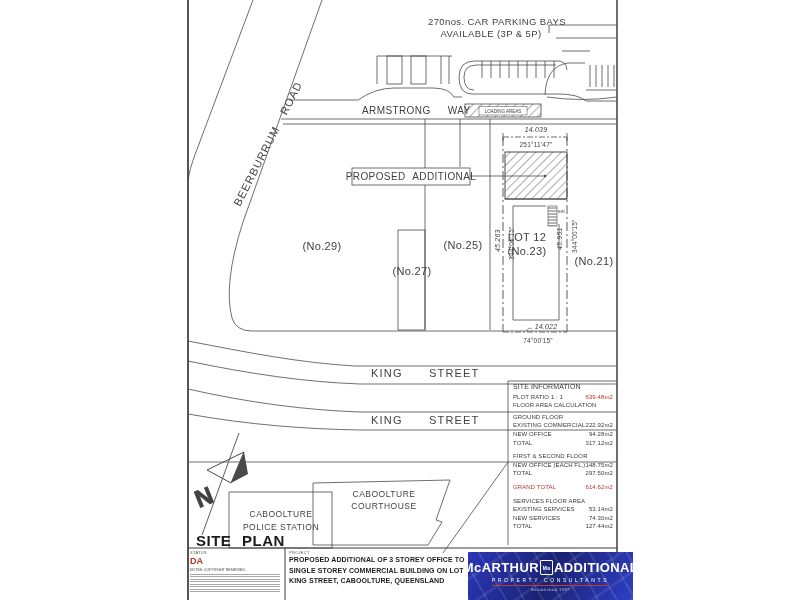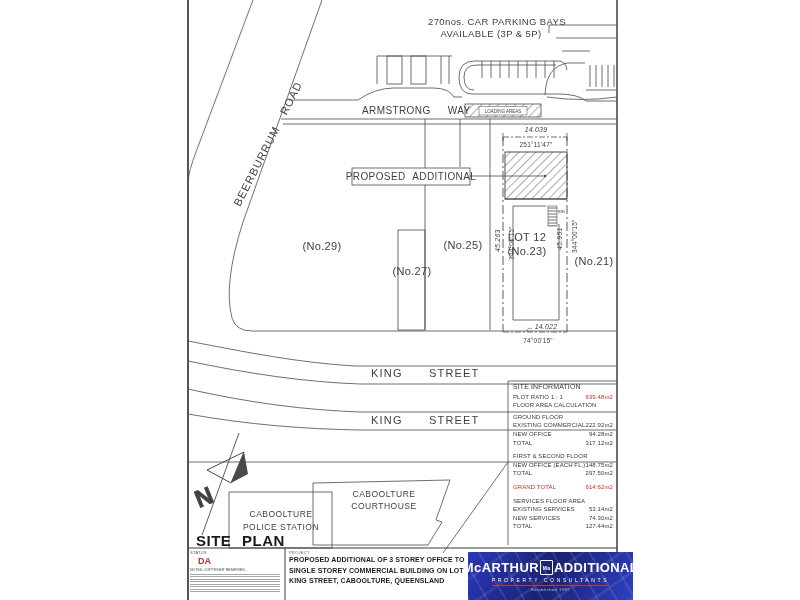--- a/index.html
+++ b/index.html
@@ -22,21 +22,21 @@
   .site-info{left:513px;top:383px;width:100px;font-size:6px;line-height:8.6px;
              letter-spacing:.1px;color:#3a3a3a;}
   .si-title{font-size:7px;margin-bottom:1px;}
   .si-row{display:flex;justify-content:space-between;}
   .si-head{margin-top:3px;}
   .red{color:#bb3327;}
   .gap{height:5px;}
   
   .status-cell{left:190px;top:550px;width:92px;}
   .lbl-micro{font-size:4px;color:#555;letter-spacing:.3px;}
-  .status-da{font-size:9px;font-weight:bold;color:#bb3327;margin:1px 0 2px 8px;}
+  .status-da{font-size:9px;font-weight:bold;color:#bb3327;margin:1px 0 2px 0;}
   .notes{font-size:3.5px;color:#444;margin-bottom:2px;}
   .fineprint{width:90px;height:18px;opacity:.75;
      background:repeating-linear-gradient(180deg,#8a8a8a 0 .7px,transparent .7px 2.5px);}
   .project-cell{left:289px;top:550px;width:176px;overflow:hidden;white-space:nowrap;}
   .proj-line{font-size:7px;font-weight:bold;color:#1d1d1d;line-height:10.5px;letter-spacing:.1px;}
   
   .logo{left:468px;top:552px;width:165px;height:48px;display:flex;flex-direction:column;
         align-items:center;justify-content:center;
         background:
           repeating-linear-gradient(60deg,rgba(255,255,255,.10) 0 2px,rgba(255,255,255,0) 2px 16px),

